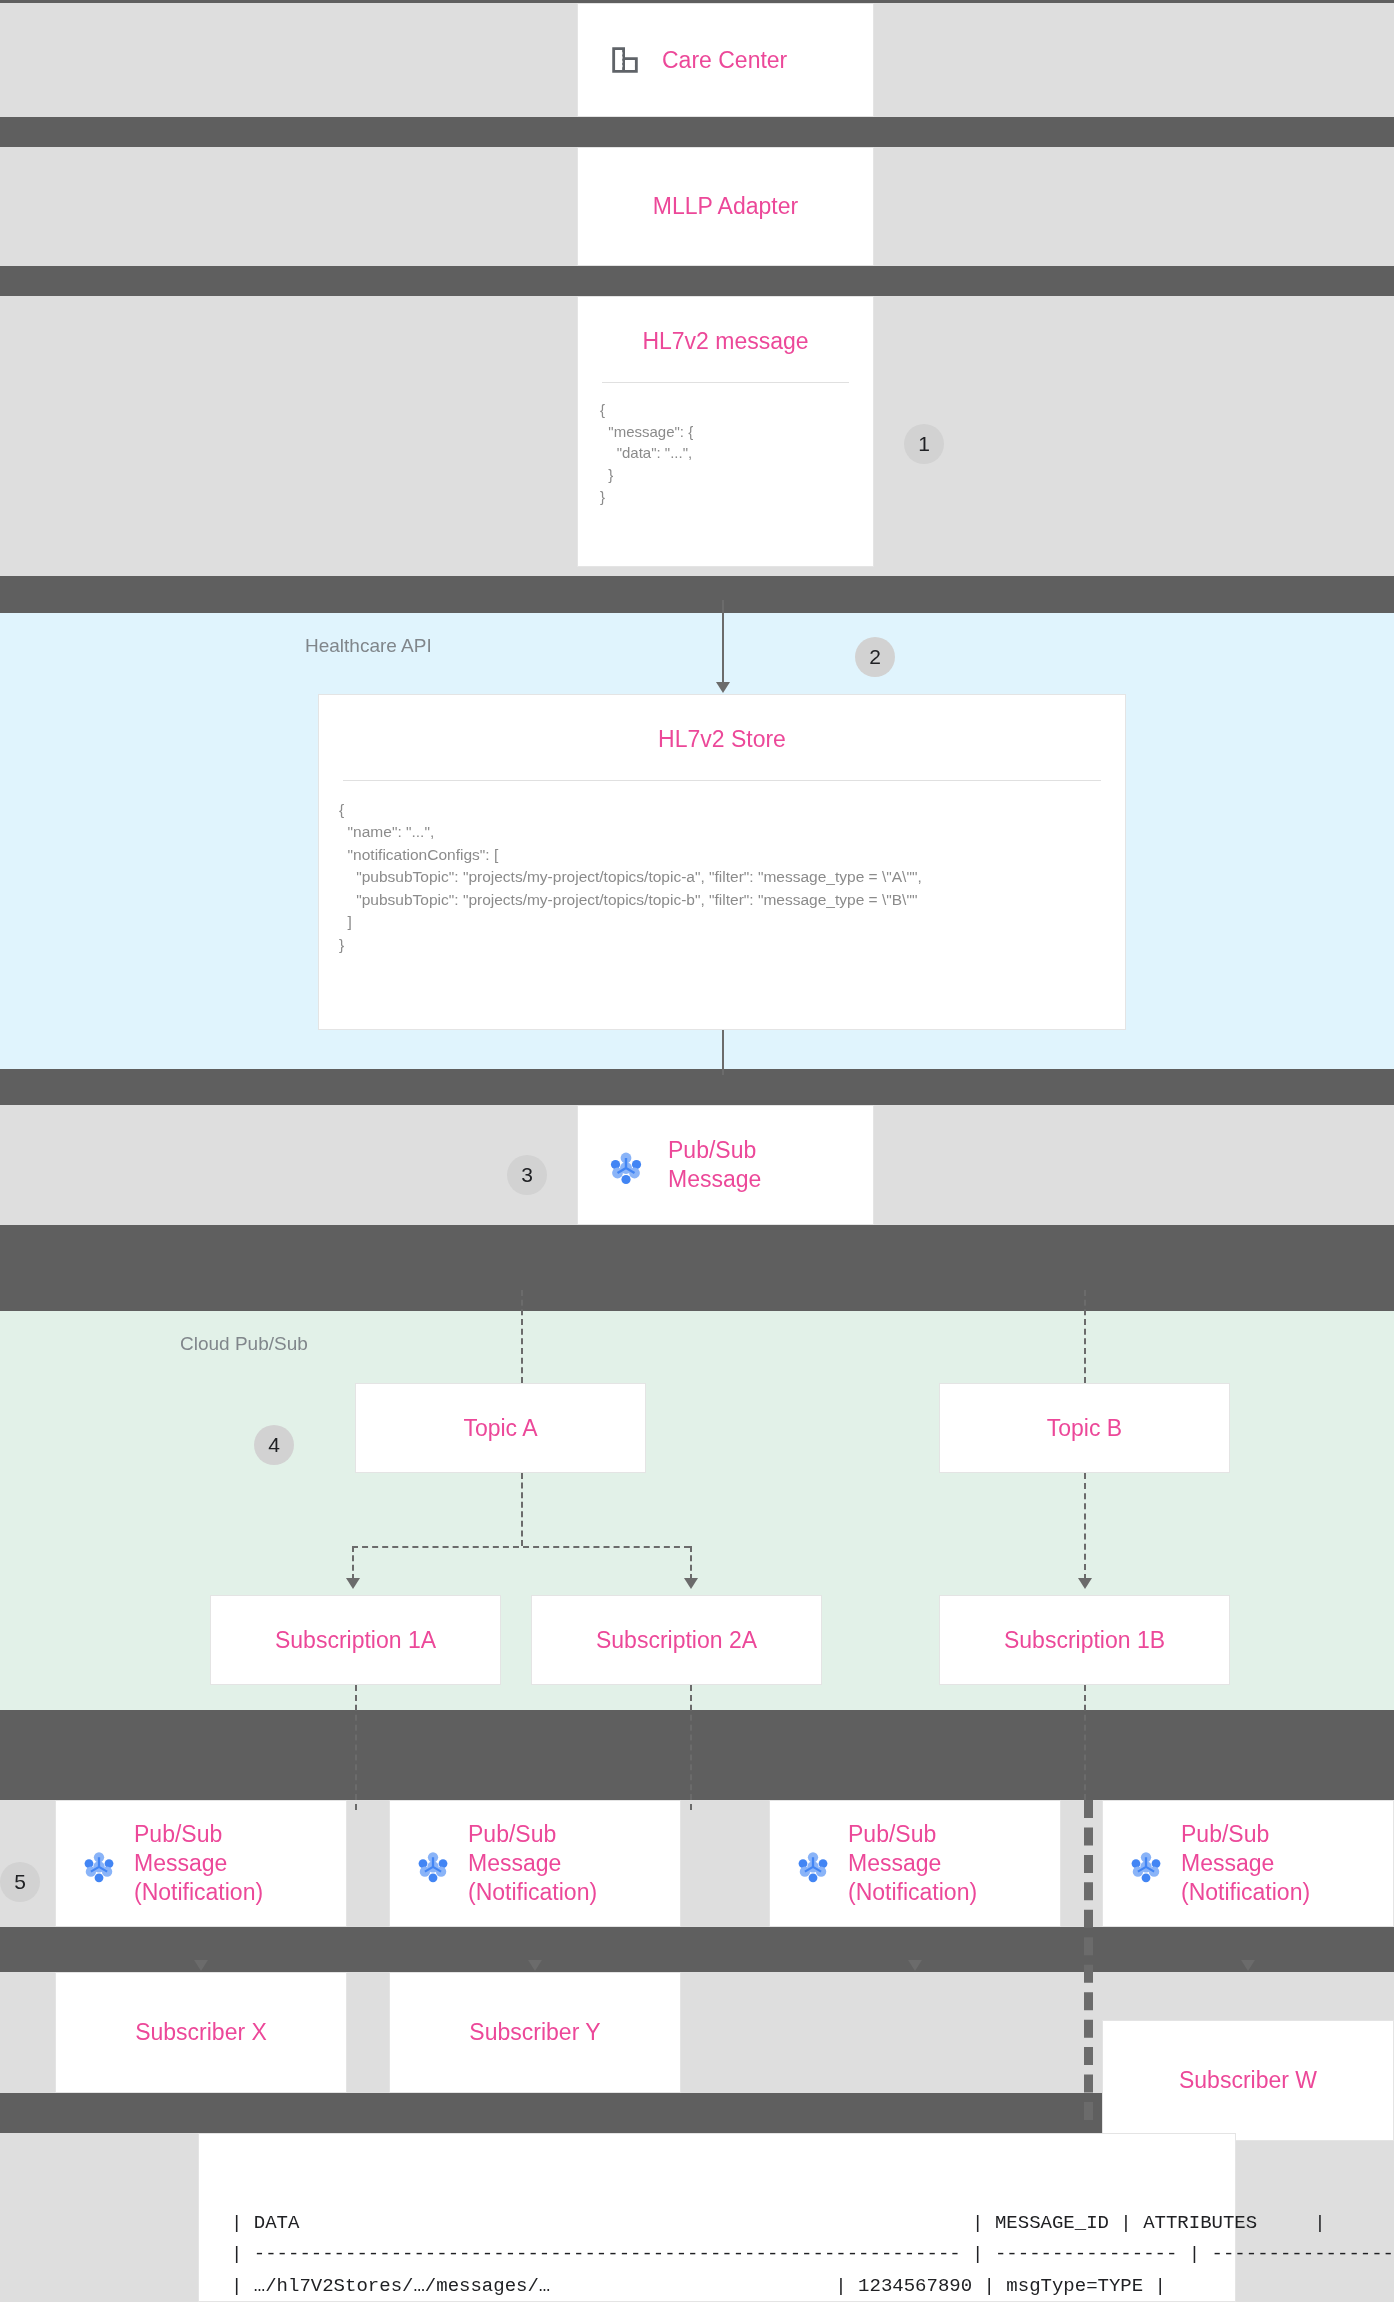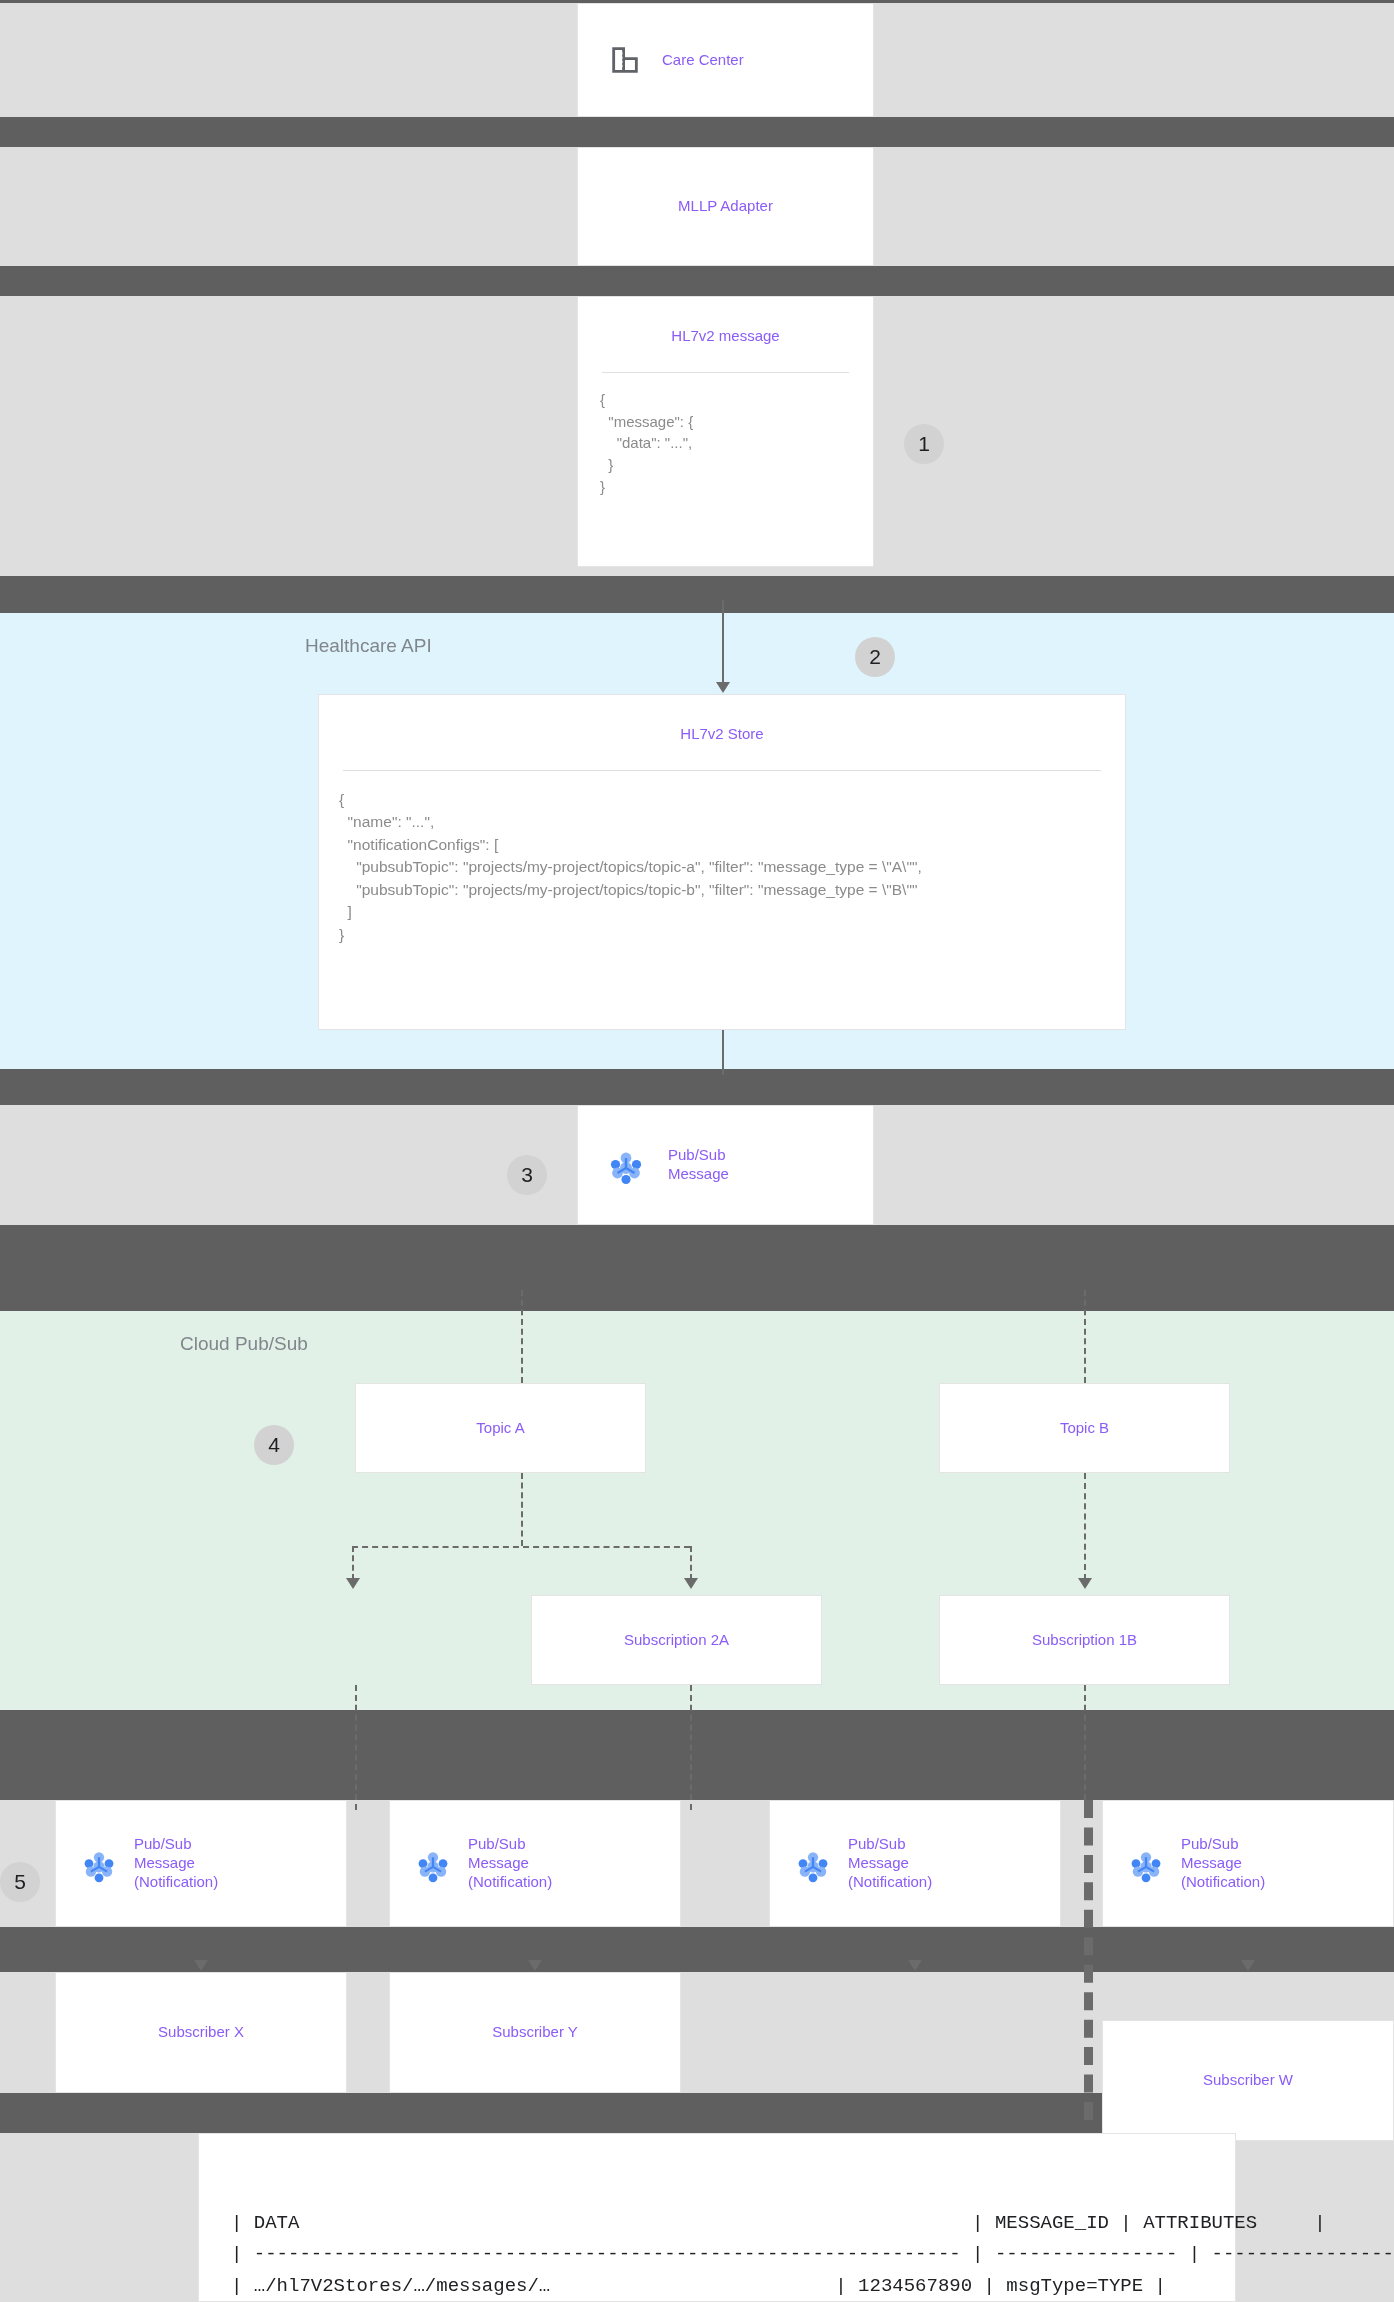--- a/index.html
+++ b/index.html
@@ -35,22 +35,22 @@
   }
   .card {            
     position: absolute;
     background: #ffffff;
     border: 1px solid #e4e4e4;
     display: flex;
     align-items: center;
     justify-content: center;
   }
   .card-title {
-    font-size: 15px;
-    color: #8b5cf6;
+    font-size: 23px;
+    color: #ec4899;
     text-align: center;
     line-height: 1.25;
     white-space: pre-line;
   }
   .card.col {
     flex-direction: column;
     align-items: stretch;
     justify-content: flex-start;
   }
   .card.col .card-title { padding-top: 30px; }
@@ -239,20 +239,23 @@
   <div class="dash-v" style="left:521px; top:1473px; height:73px;"></div>
   <div class="dash-h" style="left:352px; top:1546px; width:338px;"></div>
   <div class="dash-v" style="left:352px; top:1546px; height:34px;"></div>
   <div class="dash-v" style="left:690px; top:1546px; height:34px;"></div>
   <div class="arrow-down" style="left:346px; top:1578px;"></div>
   <div class="arrow-down" style="left:684px; top:1578px;"></div>
 
   <div class="dash-v" style="left:1084px; top:1473px; height:107px;"></div>
   <div class="arrow-down" style="left:1078px; top:1578px;"></div>
 
+  <div class="card" style="left:210px; top:1595px; width:291px; height:90px;">
+    <span class="card-title">Subscription 1A</span>
+  </div>
   <div class="card" style="left:531px; top:1595px; width:291px; height:90px;">
     <span class="card-title">Subscription 2A</span>
   </div>
   <div class="card" style="left:939px; top:1595px; width:291px; height:90px;">
     <span class="card-title">Subscription 1B</span>
   </div>
 
   <div class="dash-v" style="left:355px; top:1685px; height:125px;"></div>
   <div class="dash-v" style="left:690px; top:1685px; height:125px;"></div>
   <div class="dash-v" style="left:1084px; top:1685px; height:125px;"></div>

